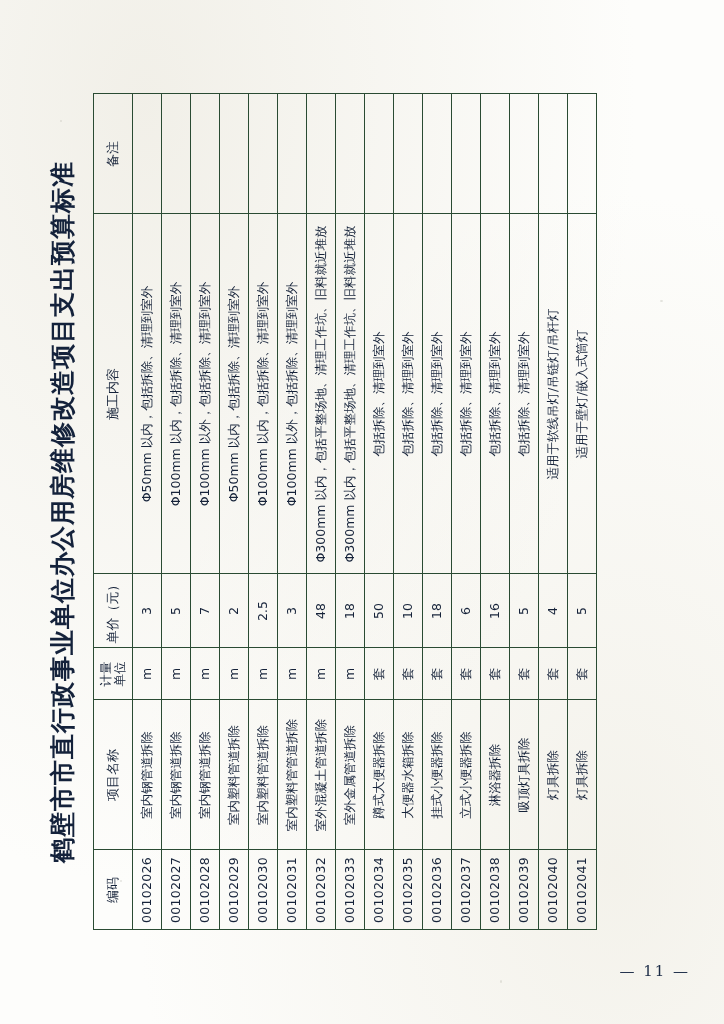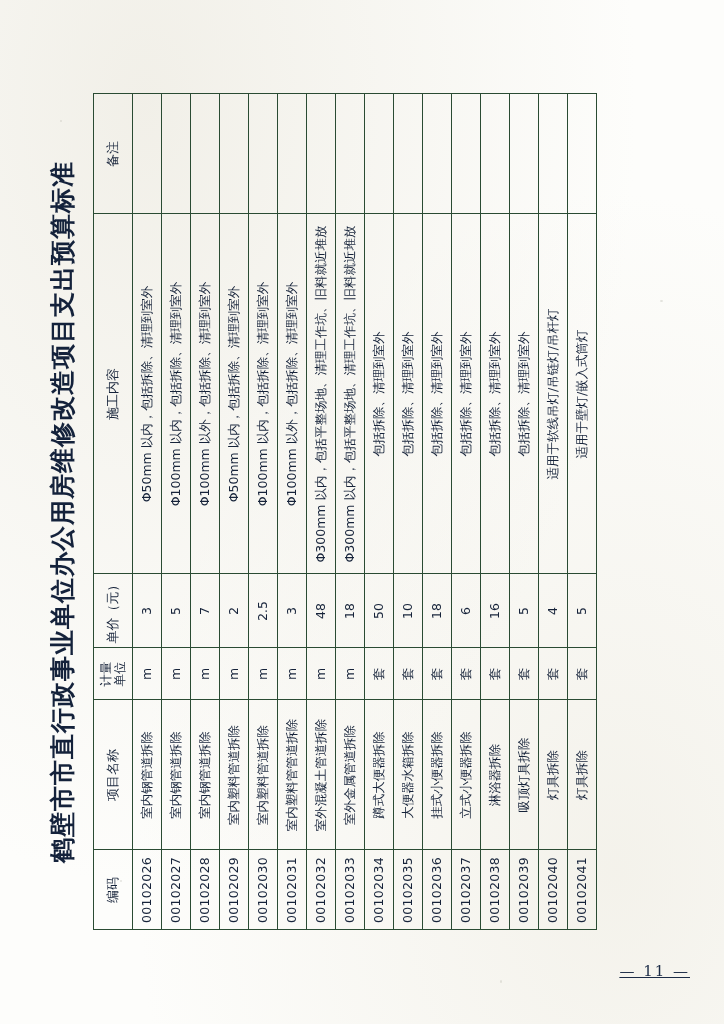--- a/index.html
+++ b/index.html
@@ -88,21 +88,20 @@
   }
   
   #page-number {
     position: absolute;
     right: 34px;
     bottom: 44px;
     font-family: "DejaVu Serif", serif;
     font-size: 15px;
     color: #1b2b46;
     letter-spacing: 2px;
-    text-decoration: underline;
   }
   
   .speckle {
     position: absolute;
     background: rgba(180,180,170,0.35);
     border-radius: 50%;
     pointer-events: none;
   }
 </style>
 </head>

